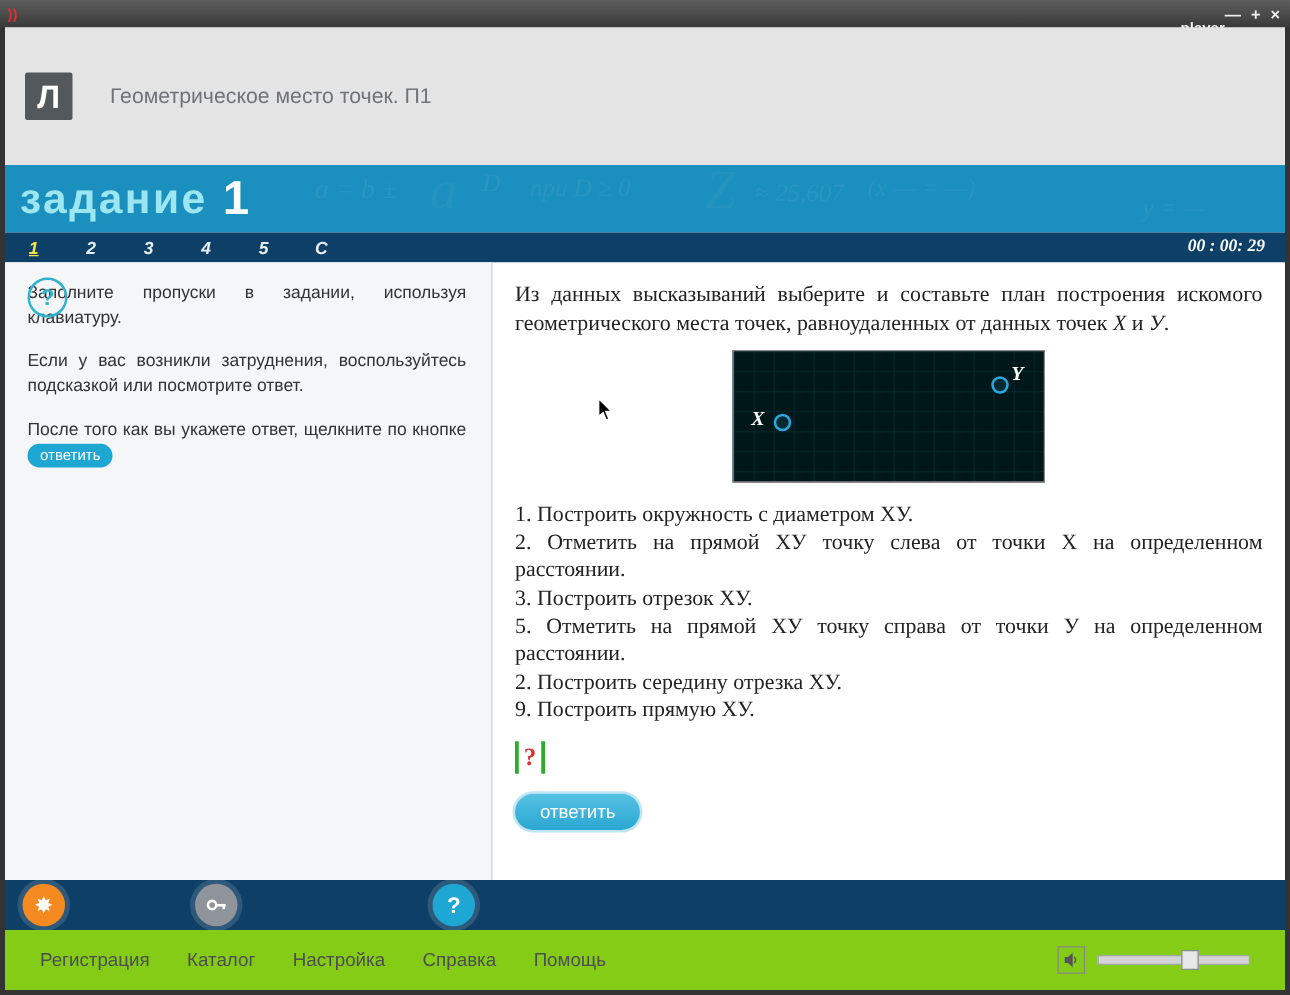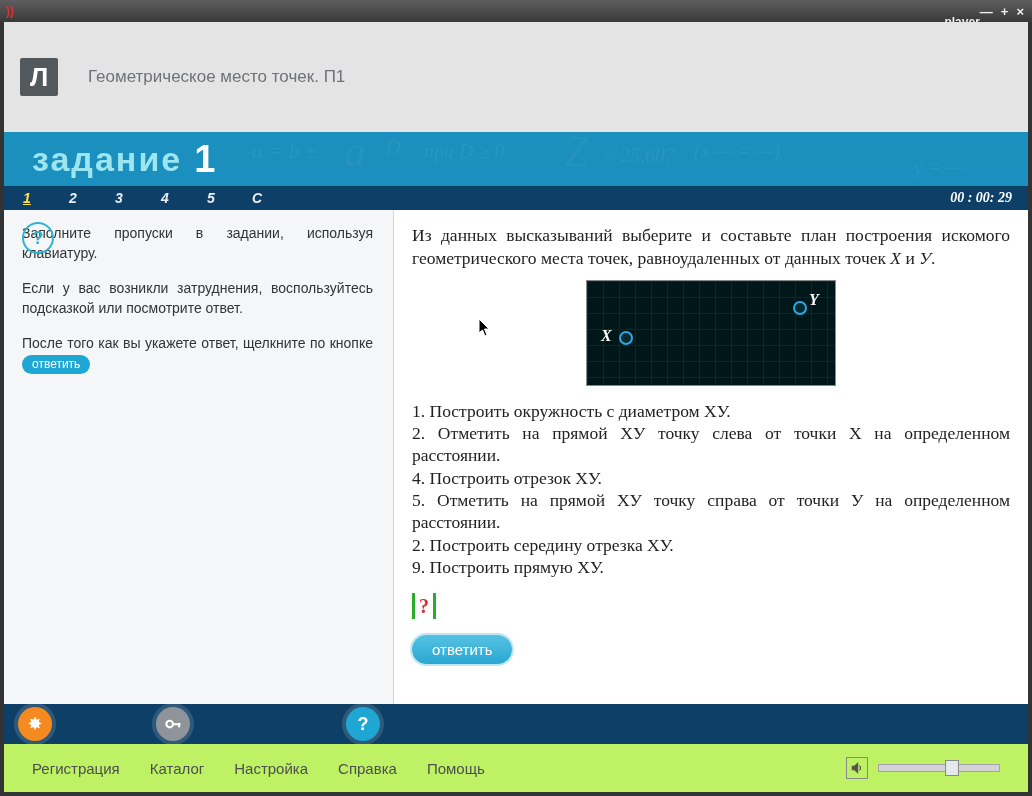--- a/index.html
+++ b/index.html
@@ -76,21 +76,21 @@
     color: #6f7276;
     font-size: 17px;
   }
   .header2 {
     height: 54px;
     background: #1b8fbd;
     color: #b8f0ff;
     display: flex;
     align-items: center;
     font-size: 34px;
-    padding-left: 28px;
+    padding-left: 12px;
     position: relative;
     overflow: hidden;
   }
   .header2 .task-label {
     color: #9ce6f2;
     font-weight: 700;
     letter-spacing: 2px;
   }
   .header2 .task-num {
     color: #ffffff;
@@ -284,21 +284,21 @@
     background: #f48a20;
   }
   .bottombar .round.blue {
     background: #1fa7d3;
     font-weight: 700;
   }
   .footer {
     position: absolute;
     left: 0; right: 0; bottom: 0;
     height: 48px;
-    background: #bef264;
+    background: #84cc16;
     display: flex;
     align-items: center;
     padding-left: 28px;
     gap: 30px;
     color: #4c4e50;
     font-size: 15px;
   }
   .footer .menu { cursor: pointer; }
   .footer .vol {
     position: absolute;
@@ -405,21 +405,21 @@
             <div class="pt" style="left:32px; top:50px;"></div>
             <div class="lbl" style="left:14px; top:46px;">X</div>
             <div class="pt" style="left:206px; top:20px;"></div>
             <div class="lbl" style="left:222px; top:10px;">Y</div>
           </div>
         </div>
 
         <ol>
           <li>1. Построить окружность с диаметром ХУ.</li>
           <li>2. Отметить на прямой  ХУ точку слева от точки Х на определенном расстоянии.</li>
-          <li>4. Построить отрезок  ХУ.</li>
+          <li>3. Построить отрезок  ХУ.</li>
           <li>5. Отметить на прямой  ХУ точку справа от точки У на определенном расстоянии.</li>
           <li>2. Построить середину отрезка  ХУ.</li>
           <li>9. Построить прямую ХУ.</li>
         </ol>
 
         <div class="answerbox">?</div>
         <br>
         <button class="answer-btn">ответить</button>
 
         <svg class="cursor-fake" style="left:84px; top:108px;" viewBox="0 0 14 20">

